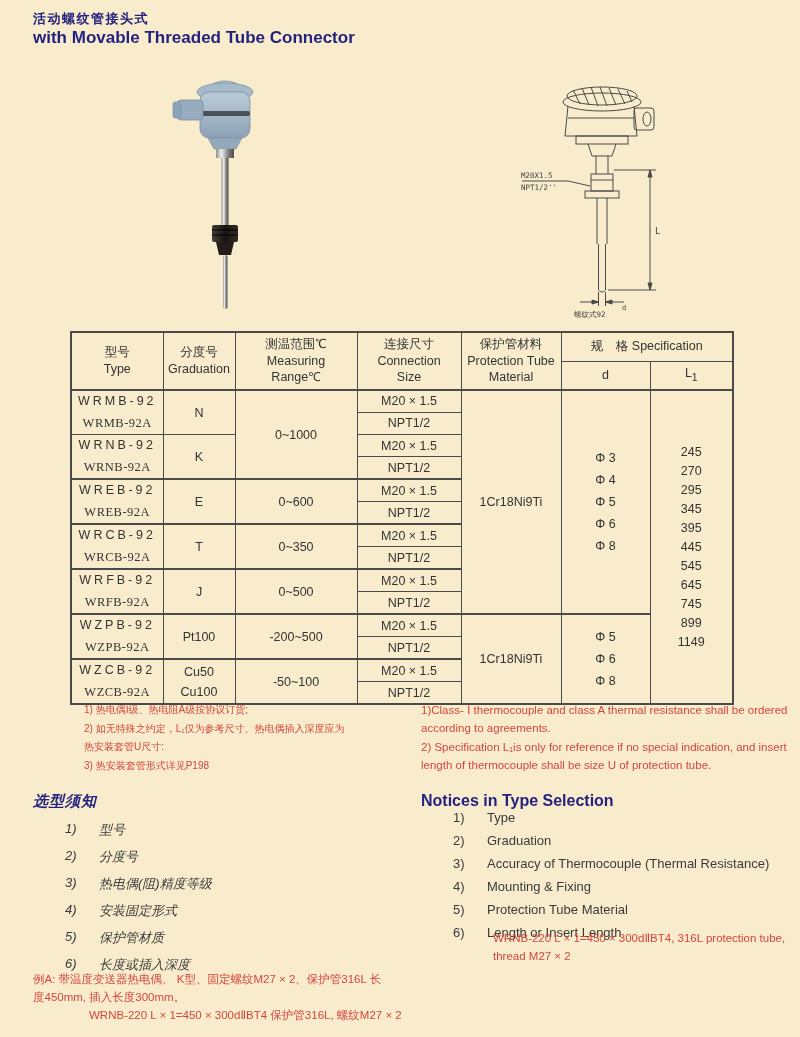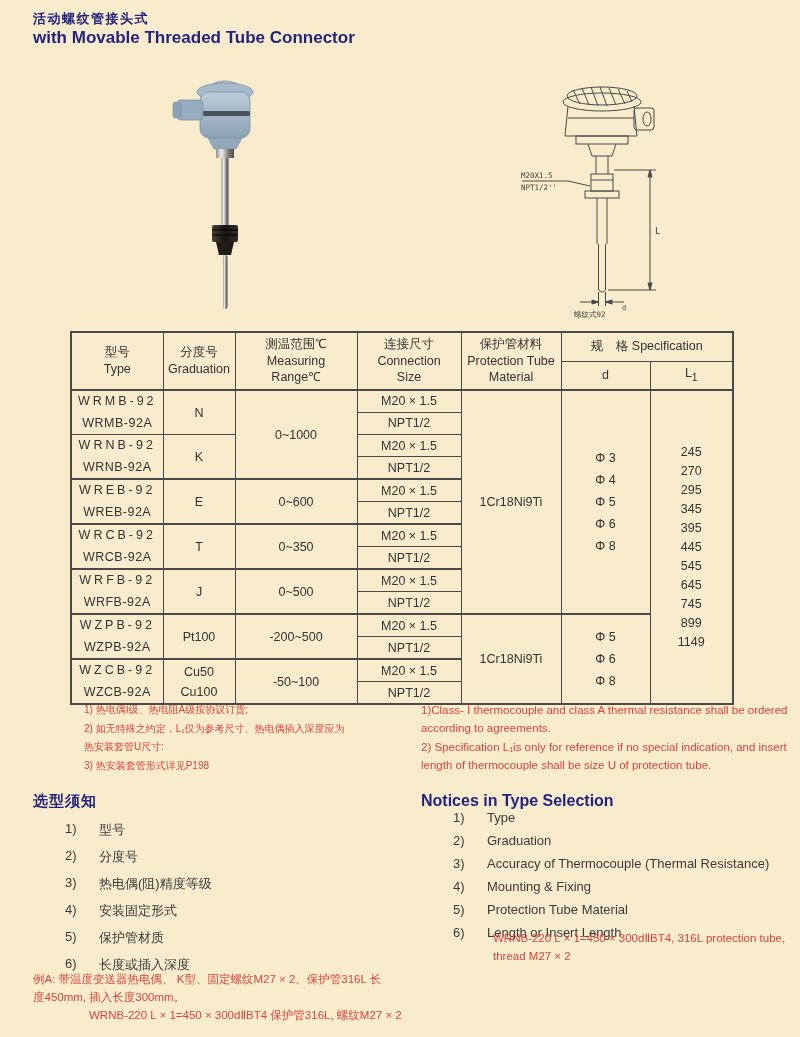--- a/index.html
+++ b/index.html
@@ -27,34 +27,34 @@
     padding:0 2px;
   }
   table.spec { border:2px solid #4a4a4a; }
   table.spec thead th { font-weight:normal; font-size:12.5px; line-height:1.35; white-space:pre-line; height:29px; }
   table.spec tbody td { height:21px; }
   tbody tr.gs td { border-top:2px solid #4a4a4a; }
   tbody tr:first-child td { border-top:2px solid #4a4a4a; }
   .pre { white-space:pre-line; }
   td.type-cell { line-height:21.5px; }
   td.type-cell .t1 { display:block; letter-spacing:3px; }
-  td.type-cell .t2 { display:block; letter-spacing:0.5px; }
+  td.type-cell .t2 { display:block; letter-spacing:0.5px;font-family:Liberation Serif, serif; }
   td.range-cell, td.grad-cell { font-size:13px; line-height:20px; }
   td.conn-cell { font-size:12.5px; }
   td.mat-cell { font-size:12.5px; }
   td.d-cell { font-size:13px; line-height:22px; }
   td.l1-cell { font-size:13px; line-height:19px; }
 
   
   .notes-zh { left:84px; top:701px; width:330px; font-size:10px; color:#D5453E; line-height:18px; }
   .notes-en { left:421px; top:701px; width:372px; font-size:11.5px; color:#D5453E; line-height:18px; }
   .note-item { white-space:pre-line; margin-bottom:1px; }
 
   
-  .sel-zh { left:33px; top:792px; width:370px; }
+  .sel-zh { left:33px; top:792px; width:370px;font-style:italic; }
   .sel-en { left:421px; top:792px; width:375px; }
   .sel-title-zh { font-size:15px; font-weight:bold; color:#23237F; letter-spacing:1px; margin-bottom:10px; }
   .sel-title-en { font-size:16px; font-weight:bold; color:#23237F; }
   .sel-list .li { display:flex; font-size:13px; color:#3a3a3a; margin-bottom:8px; }
   .sel-zh .sel-list .li { margin-bottom:9px; }
   .sel-list .n { width:22px; margin-left:32px; flex:none; }
   .sel-list .t { margin-left:12px; }
 
   
   .ex-zh { left:33px; top:970px; width:386px; font-size:11.5px; color:#D5453E; line-height:18px; }

